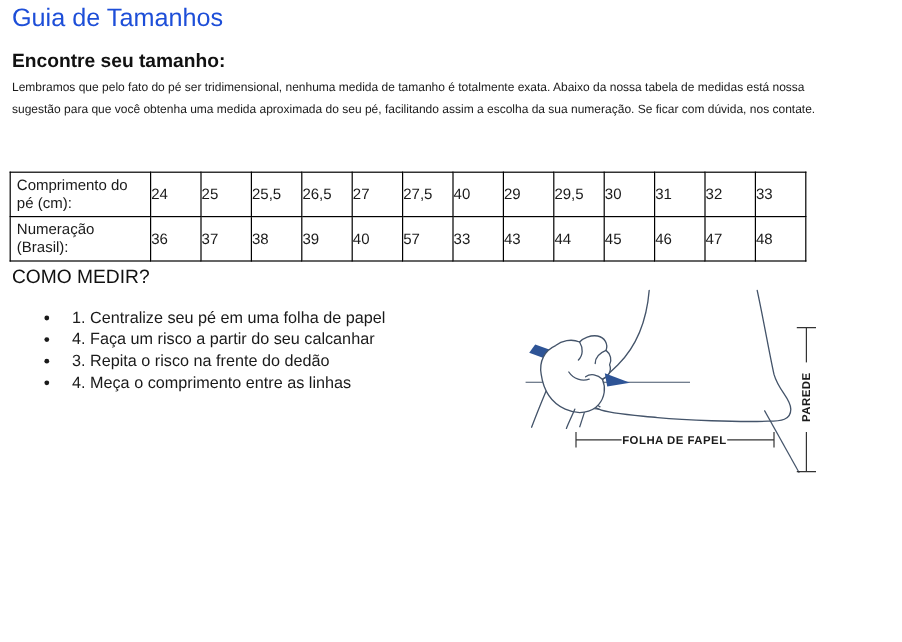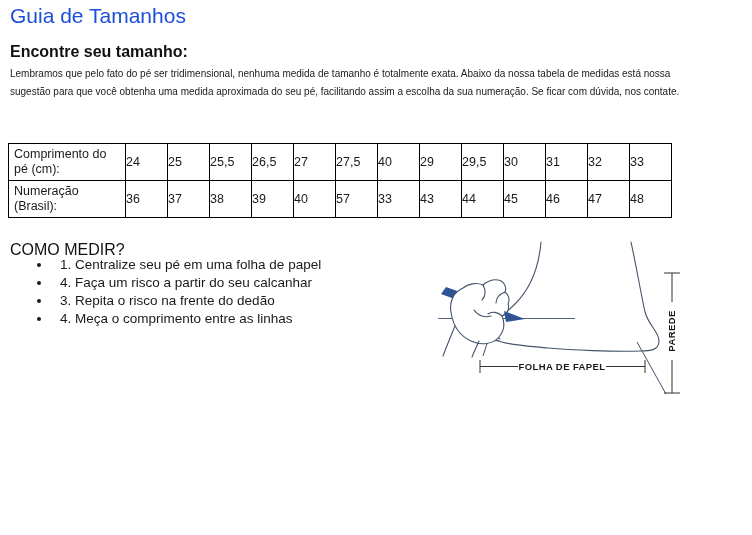--- a/index.html
+++ b/index.html
@@ -8,21 +8,21 @@
 
   .page-title { position:absolute; left:10px; top:4px; font-size:21px; font-weight:400; color:#1d4ed8; }
   .section-heading { position:absolute; left:10px; top:43px; font-size:16px; font-weight:700; color:#111; }
   .intro-text { position:absolute; left:10px; top:65px; width:700px; font-size:10px; line-height:17.5px; color:#1a1a1a; }
 
   table.size-table { position:absolute; left:8px; top:143px; border-collapse:collapse; }
   table.size-table td { border:1px solid #000; height:37px; font-size:12.5px; vertical-align:middle; }
   td.label-cell { width:117px; padding:2px 5px; line-height:15px; text-align:left; }
   td.num-cell { width:42px; text-align:left; padding-right:7px; font-size:13px; }
 
-  .como-heading { position:absolute; left:10px; top:223px; font-size:16px; font-weight:400; color:#111;margin-top:18px; }
+  .como-heading { position:absolute; left:10px; top:223px; font-size:16px; font-weight:400; color:#111; }
   ul.steps { position:absolute; left:34px; top:256px; list-style:disc; padding-left:18px; }
   ul.steps li { font-size:13.5px; line-height:18px; padding-left:8px; color:#1a1a1a; }
 
   .illustration { position:absolute; left:430px; top:238px; width:320px; height:205px; }
   .illo-label { font-weight:bold; font-size:9.5px; letter-spacing:0.4px; fill:#1a1a1a; }
 </style>
 </head>
 <body>
 
 <div class="page-title">Guia de Tamanhos</div>

